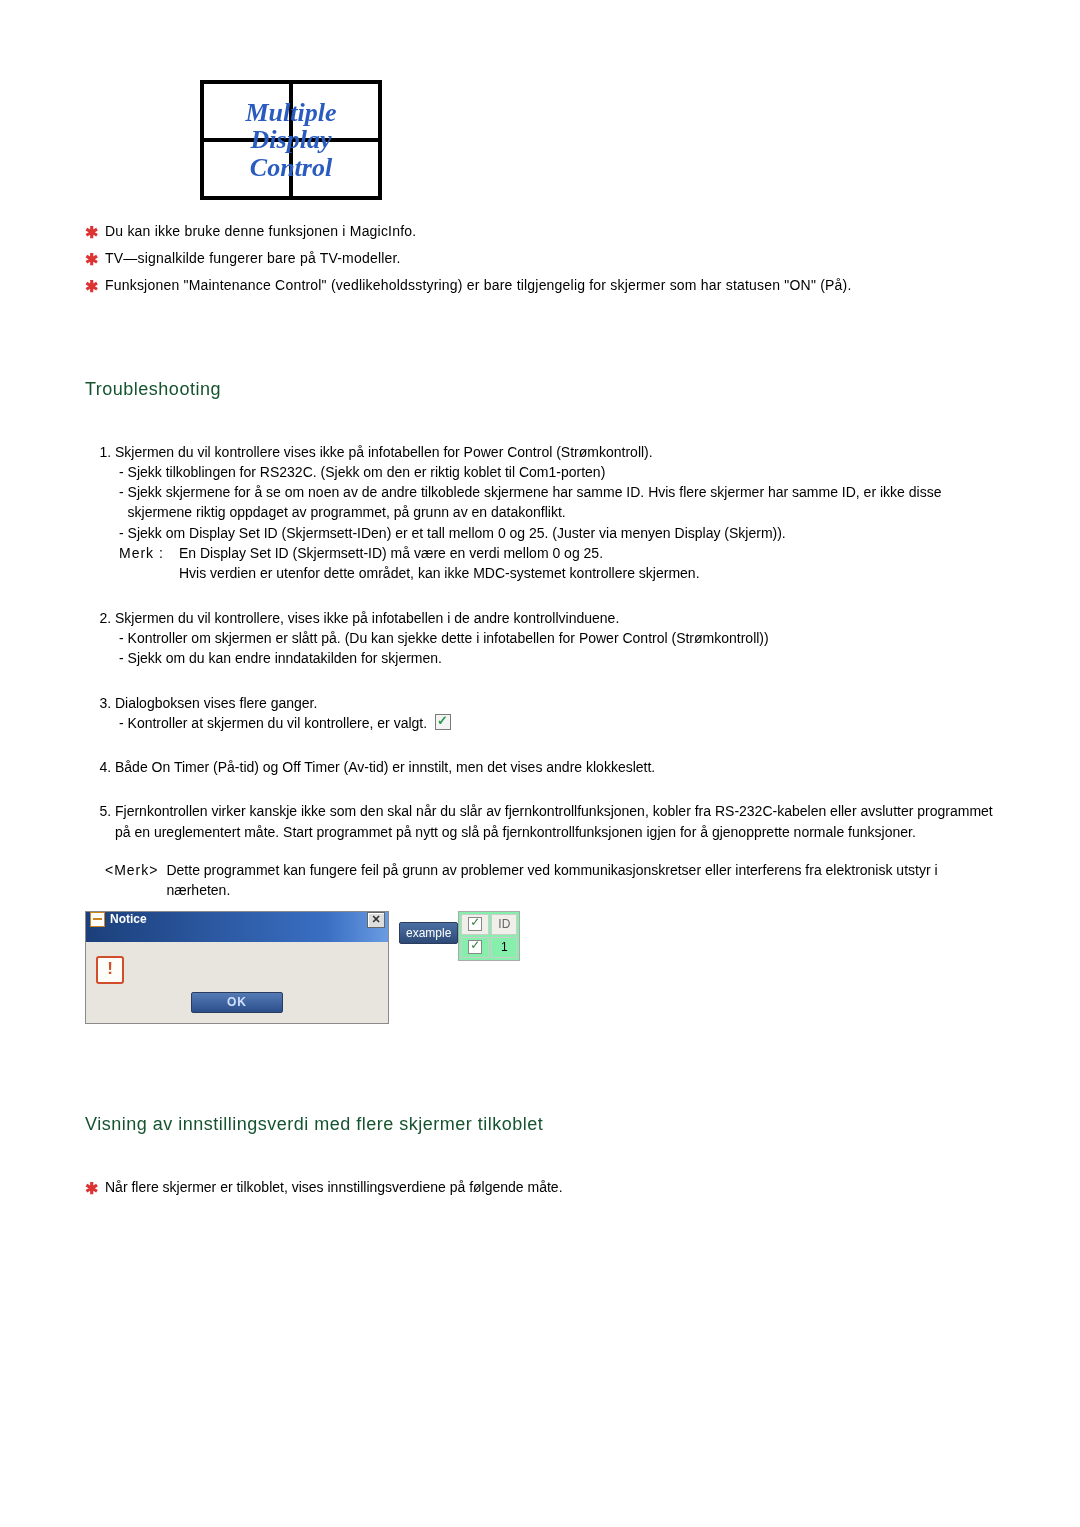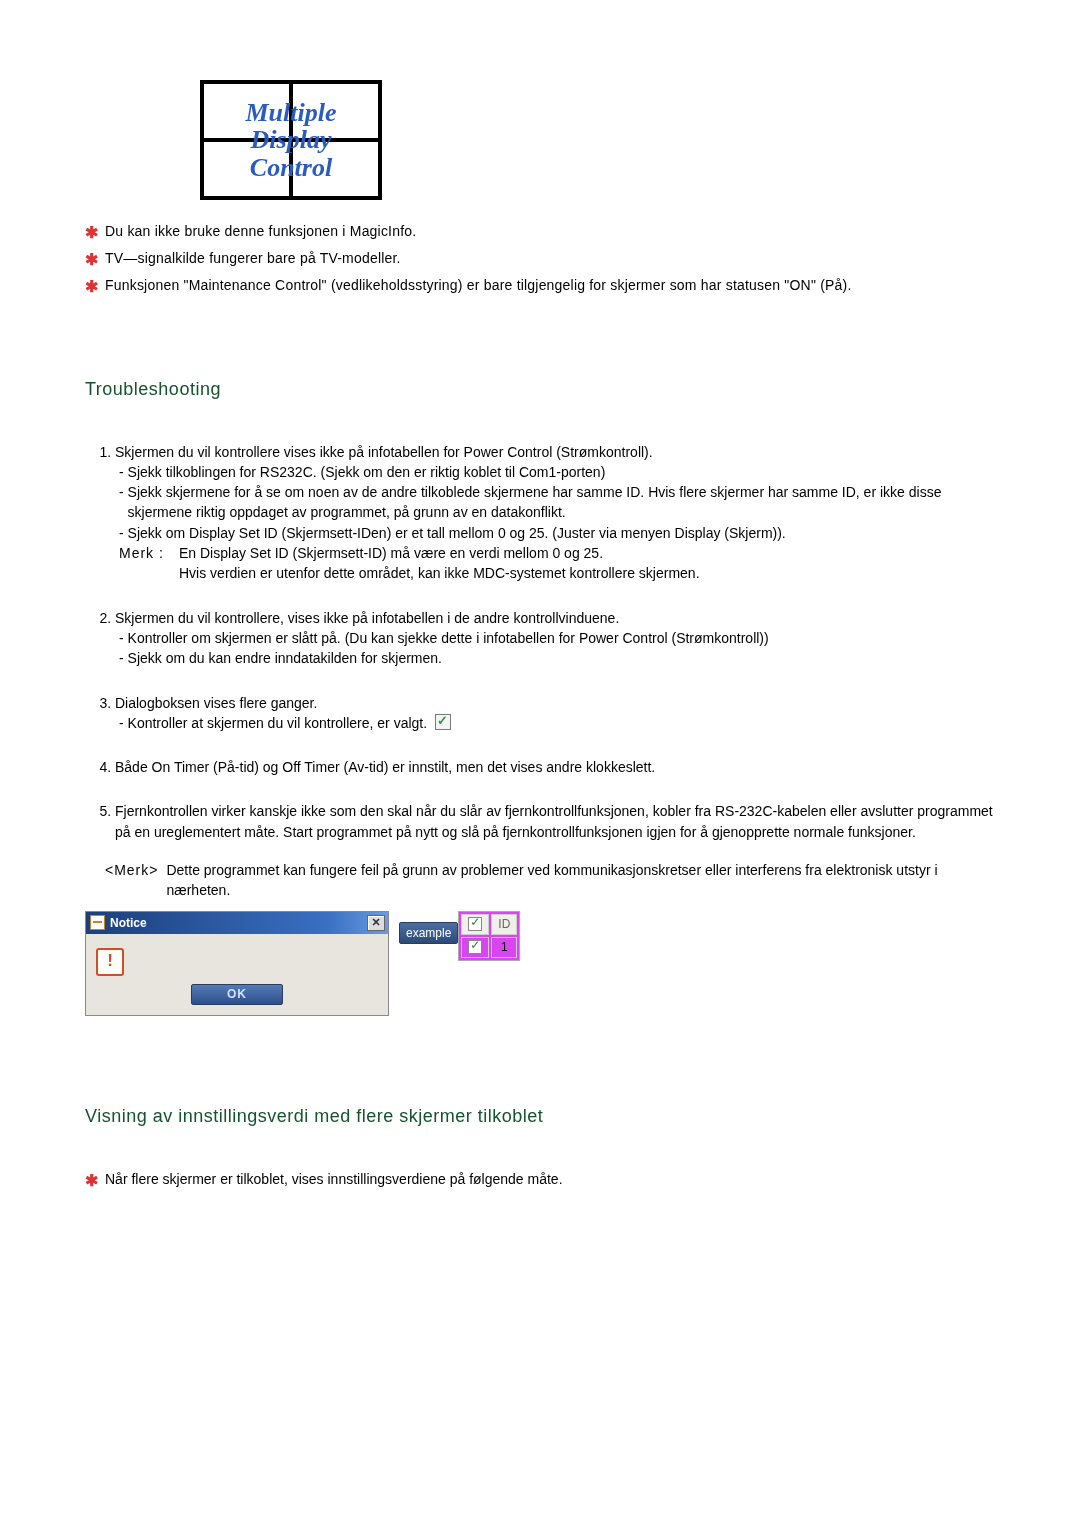--- a/index.html
+++ b/index.html
@@ -159,22 +159,22 @@
     margin-bottom: 90px;
   }
   .dlg {
     width: 302px;
     border: 1px solid #8a8a8a;
     background: #e7e5de;
     font-family: Tahoma, Arial, sans-serif;
   }
   .dlg-titlebar {
     display: flex;
-    align-items: center;
-    height: 22px;
+    align-items: flex-start;
+    height: 30px;
     background: linear-gradient(90deg, #1b3f7a 0%, #3a6fc3 80%, #6a9ce2 100%);
     color: #fff;
     padding: 0 3px 0 4px;
   }
   .dlg-icon {
     display: inline-block;
     width: 13px;
     height: 13px;
     background: #fff;
     border: 1px solid #cc851e;
@@ -256,21 +256,21 @@
     background: linear-gradient(180deg, #4c6fa3 0%, #2d4a77 100%);
     color: #fff;
     font-size: 12px;
     padding: 3px 6px;
     border: 1px solid #2a3d5e;
     border-radius: 2px;
     margin-bottom: 6px;
   }
   .mini-table {
     border: 1px solid #aaa;
-    background: #d946ef;
+    background: #86efac;
     font-size: 12px;
   }
   .mini-table td {
     border: 1px solid #ccc;
     padding: 2px 6px;
     text-align: center;
   }
   .mini-table .hdr {
     background: #f1efe9;
     color: #666;

